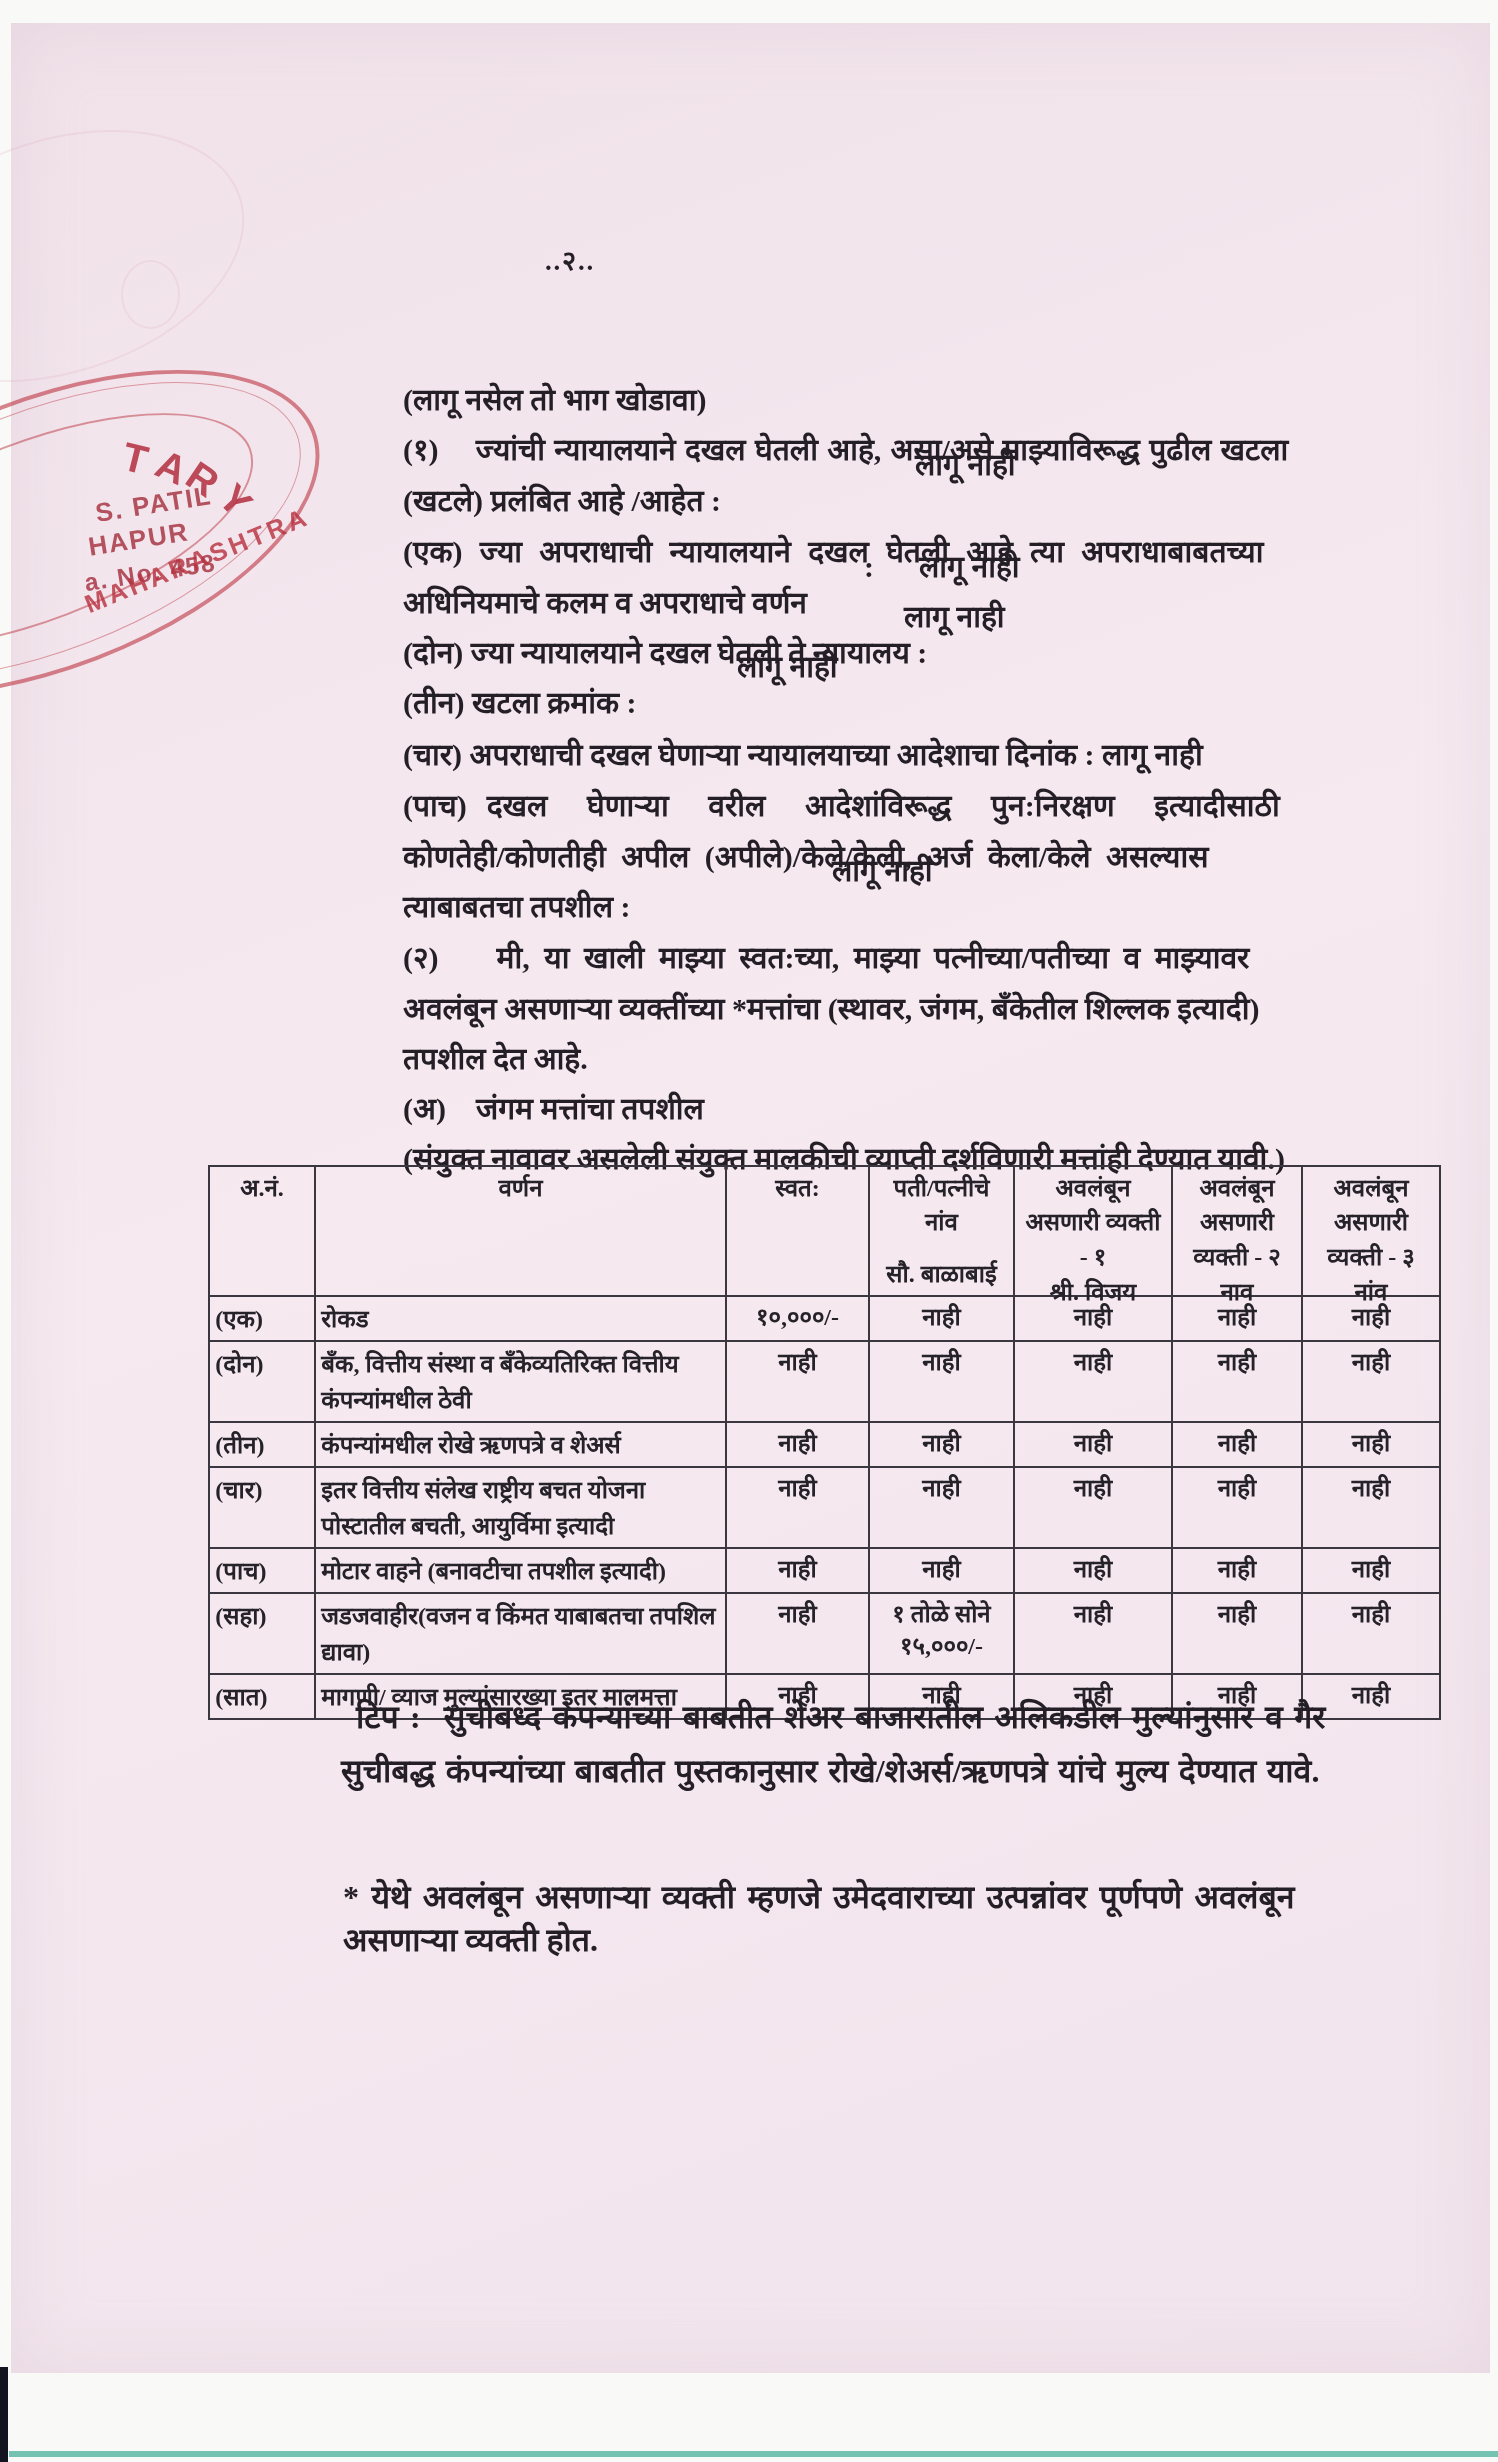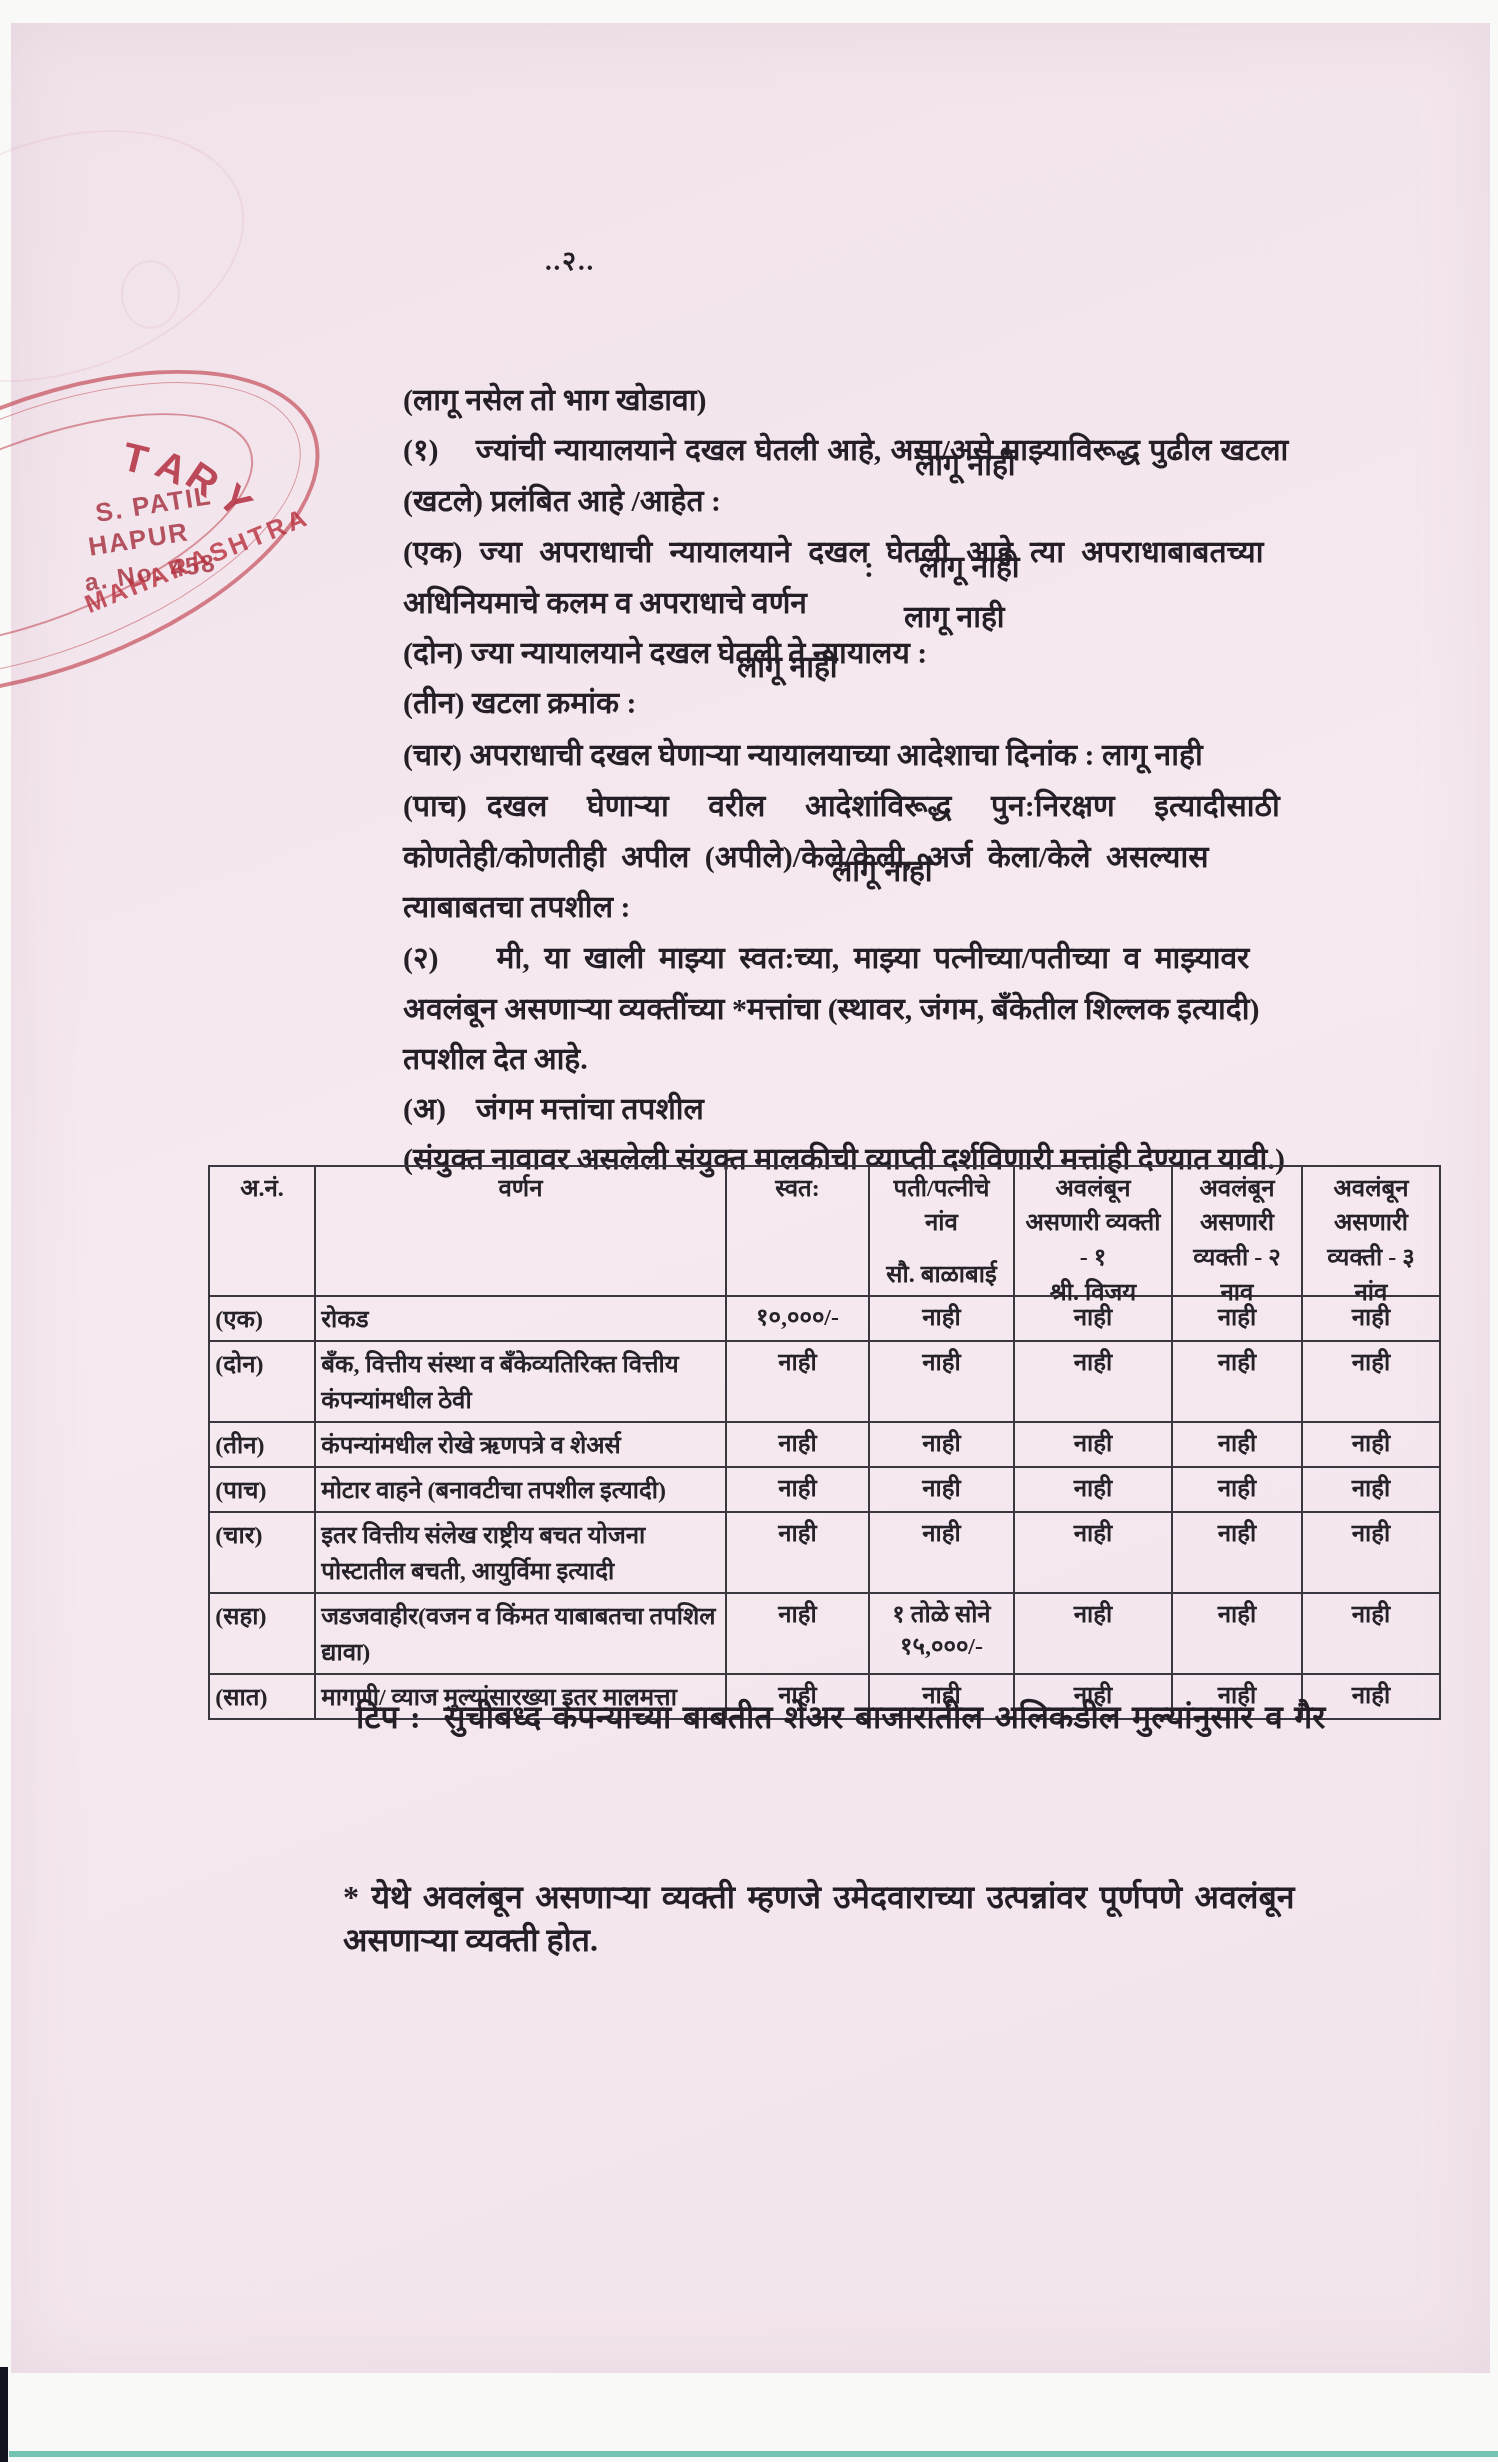--- a/index.html
+++ b/index.html
@@ -227,38 +227,38 @@
       </tr>
           <tr style="height: 42px;">
         <td class="s">(तीन)</td>
         <td class="d">कंपन्यांमधील रोखे ऋणपत्रे व शेअर्स</td>
         <td class="v">नाही</td>
         <td class="v">नाही</td>
         <td class="v">नाही</td>
         <td class="v">नाही</td>
         <td class="v">नाही</td>
       </tr>
+          <tr style="height: 69px;">
+        <td class="s">(चार)</td>
+        <td class="d">इतर वित्तीय संलेख राष्ट्रीय बचत योजना पोस्टातील बचती, आयुर्विमा इत्यादी</td>
+        <td class="v">नाही</td>
+        <td class="v">नाही</td>
+        <td class="v">नाही</td>
+        <td class="v">नाही</td>
+        <td class="v">नाही</td>
+      </tr>
           <tr style="height: 35px;">
         <td class="s">(पाच)</td>
         <td class="d">मोटार वाहने  (बनावटीचा तपशील इत्यादी)</td>
         <td class="v">नाही</td>
         <td class="v">नाही</td>
         <td class="v">नाही</td>
         <td class="v">नाही</td>
         <td class="v">नाही</td>
       </tr>
-          <tr style="height: 69px;">
-        <td class="s">(चार)</td>
-        <td class="d">इतर वित्तीय संलेख राष्ट्रीय बचत योजना पोस्टातील बचती, आयुर्विमा इत्यादी</td>
-        <td class="v">नाही</td>
-        <td class="v">नाही</td>
-        <td class="v">नाही</td>
-        <td class="v">नाही</td>
-        <td class="v">नाही</td>
-      </tr>
           <tr style="height: 72px;">
         <td class="s">(सहा)</td>
         <td class="d">जडजवाहीर(वजन व किंमत याबाबतचा तपशिल द्यावा)</td>
         <td class="v">नाही</td>
         <td class="v">१ तोळे सोने
 १५,०००/-</td>
         <td class="v">नाही</td>
         <td class="v">नाही</td>
         <td class="v">नाही</td>
       </tr>
@@ -268,20 +268,21 @@
         <td class="v">नाही</td>
         <td class="v">नाही</td>
         <td class="v">नाही</td>
         <td class="v">नाही</td>
         <td class="v">नाही</td>
       </tr>
         </tbody>
     </table>
 
     <div class="note" style="left:356px;top:1694px;word-spacing:3.5px;">टिप :  सुचीबध्द कंपन्यांच्या बाबतीत शेअर बाजारातील अलिकडील मुल्यांनुसार व गैर</div>
+    <div class="note" style="left:341px;top:1748px;word-spacing:2.6px;">सुचीबद्ध कंपन्यांच्या बाबतीत पुस्तकानुसार रोखे/शेअर्स/ऋणपत्रे यांचे मुल्य देण्यात यावे.</div>
     <div class="note" style="left:343px;top:1840px;word-spacing:4.4px;margin-top:34px;">* येथे अवलंबून असणाऱ्या व्यक्ती म्हणजे उमेदवाराच्या उत्पन्नांवर पूर्णपणे अवलंबून</div>
     <div class="note" style="left:343px;top:1917px;">असणाऱ्या व्यक्ती होत.</div>
 
     <div class="corner-strip"></div>
     <div class="bottom-line"></div>
   </div>
 </div>
 
 
 </body></html>

